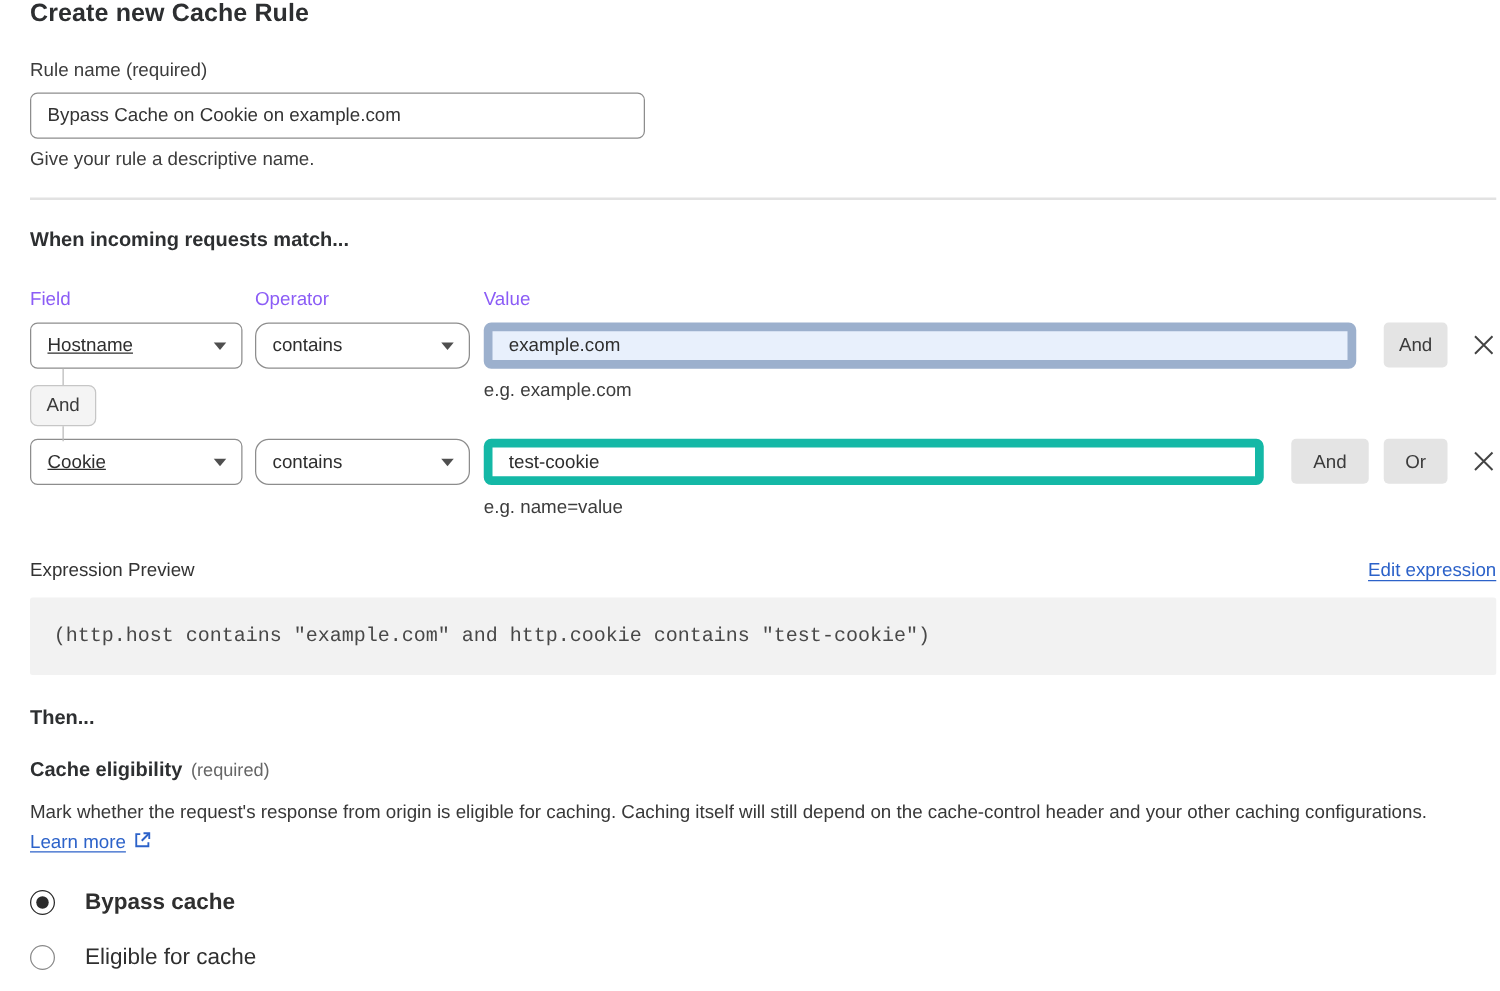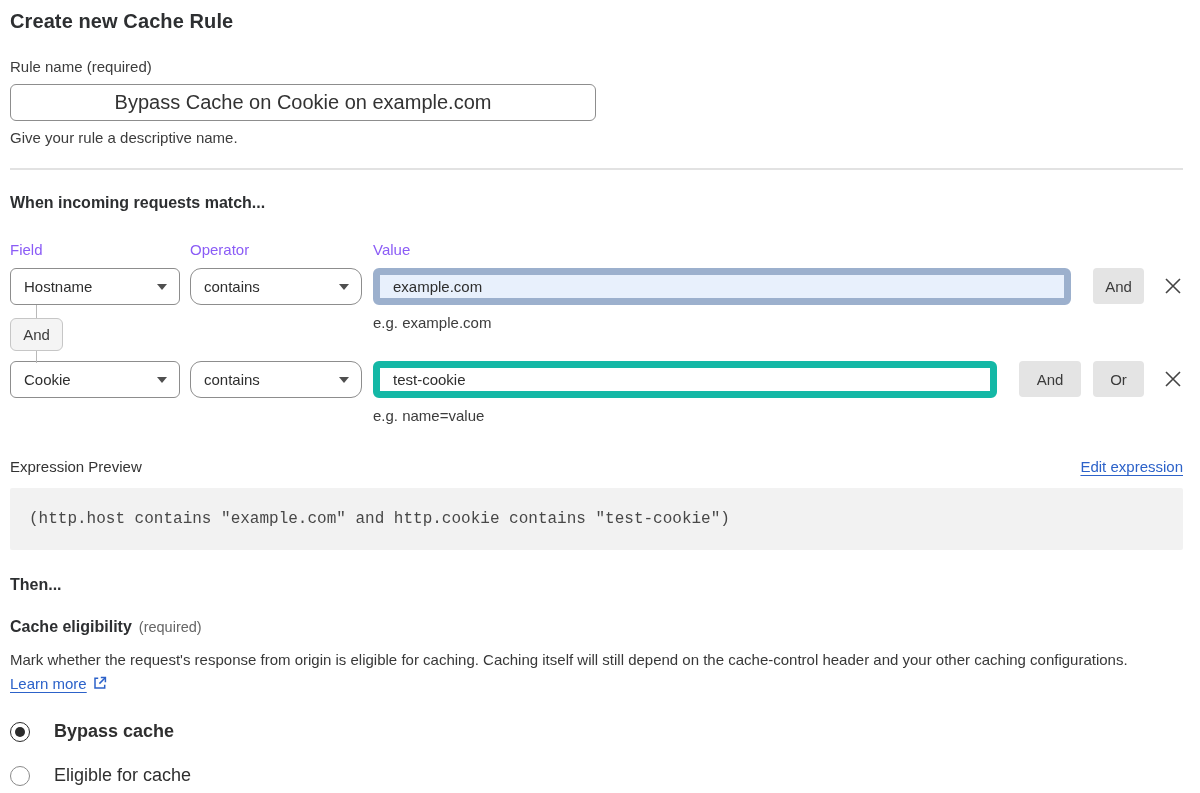--- a/index.html
+++ b/index.html
@@ -1,47 +1,47 @@
 <!DOCTYPE html>
 <html><head>
 <meta charset="utf-8">
 <style>
   * { box-sizing: border-box; margin: 0; padding: 0; }
   html, body { width: 1200px; height: 793px; overflow: hidden; background: #fff; }
   body { font-family: "Liberation Sans", sans-serif; color: #333; }
-  .page { width: 1173px; margin-left: 10px; padding-top: 10px; }
+  .page { width: 1173px; margin-left: 24px; }
 
   .page-title { font-size: 20px; font-weight: 700; color: #2d2f31; letter-spacing: .1px; }
 
   .field-label { display: block; font-size: 15px; color: #3c3c3c; margin-top: 25px; }
   .rule-name-input {
-    margin-top: 9px; width: 586px; height: 37px; border: 1px solid #8d8d8d;
-    border-radius: 6px; padding: 0 13px; font-size: 20px; color: #333;
-    font-family: "Liberation Sans", sans-serif; background: #fff; outline: none; text-align: center;
+    margin-top: 9px; width: 492px; height: 37px; border: 1px solid #8d8d8d;
+    border-radius: 6px; padding: 0 13px; font-size: 15px; color: #333;
+    font-family: "Liberation Sans", sans-serif; background: #fff; outline: none;
   }
   .help-text { display: block; font-size: 15px; color: #3c3c3c; margin-top: 8px; }
 
   .divider { height: 2px; background: #e2e2e2; margin-top: 22px; border: none; }
 
   .section-heading { font-size: 16px; font-weight: 700; color: #2d2f31; margin-top: 24px; }
 
   .col-labels { display: flex; margin-top: 29px; font-size: 15px; color: #8b5cf6; }
   .col-labels .c1 { width: 180px; }
   .col-labels .c2 { width: 183px; }
 
   .cond-rows { position: relative; margin-top: 10px; }
   .cond-row { display: flex; align-items: flex-start; }
   .cond-row.second { margin-top: 30px; }
 
   .select {
     height: 37px; border: 1px solid #8d8d8d; border-radius: 6px; background: #fff;
     display: flex; align-items: center; justify-content: space-between;
     padding: 0 12px 0 13px; font-size: 15px; color: #2e2e2e; cursor: pointer;
   }
-  .select.field-w { width: 170px; margin-right: 10px; }
+  .select.field-w { width: 170px; margin-right: 10px; text-decoration: underline; }
   .select.op-w { width: 172px; margin-right: 11px; border-radius: 11px; }
   .chev { width: 0; height: 0; border-left: 5px solid transparent; border-right: 5px solid transparent; border-top: 6px solid #4f4f4f; }
 
   .value-col { flex: 1; display: flex; flex-direction: column; }
   .value-input {
     height: 37px; width: 100%; border: 7px solid #14b8a6; border-radius: 6px;
     padding: 0 13px; font-size: 15px; color: #2e2e2e; background: #fff;
     font-family: "Liberation Sans", sans-serif; outline: none;
   }
   .value-input.active { background: #e8f0fc; border-color: #9cb0cd; }

